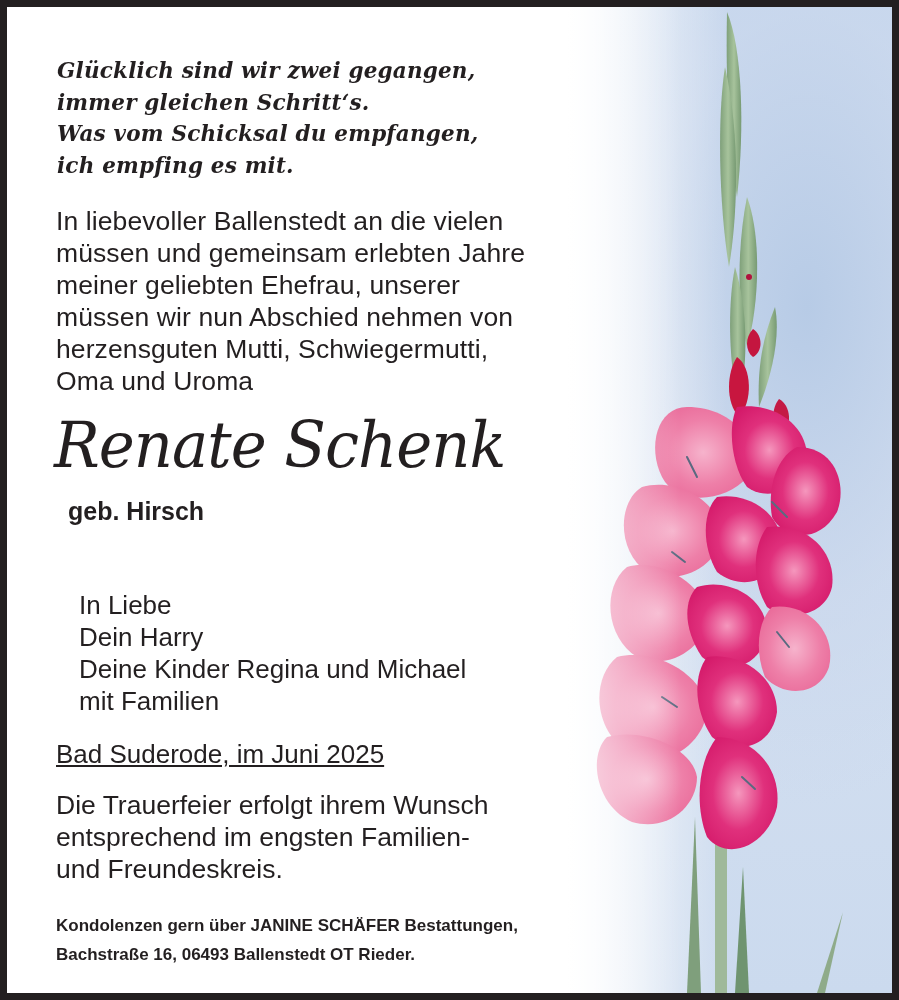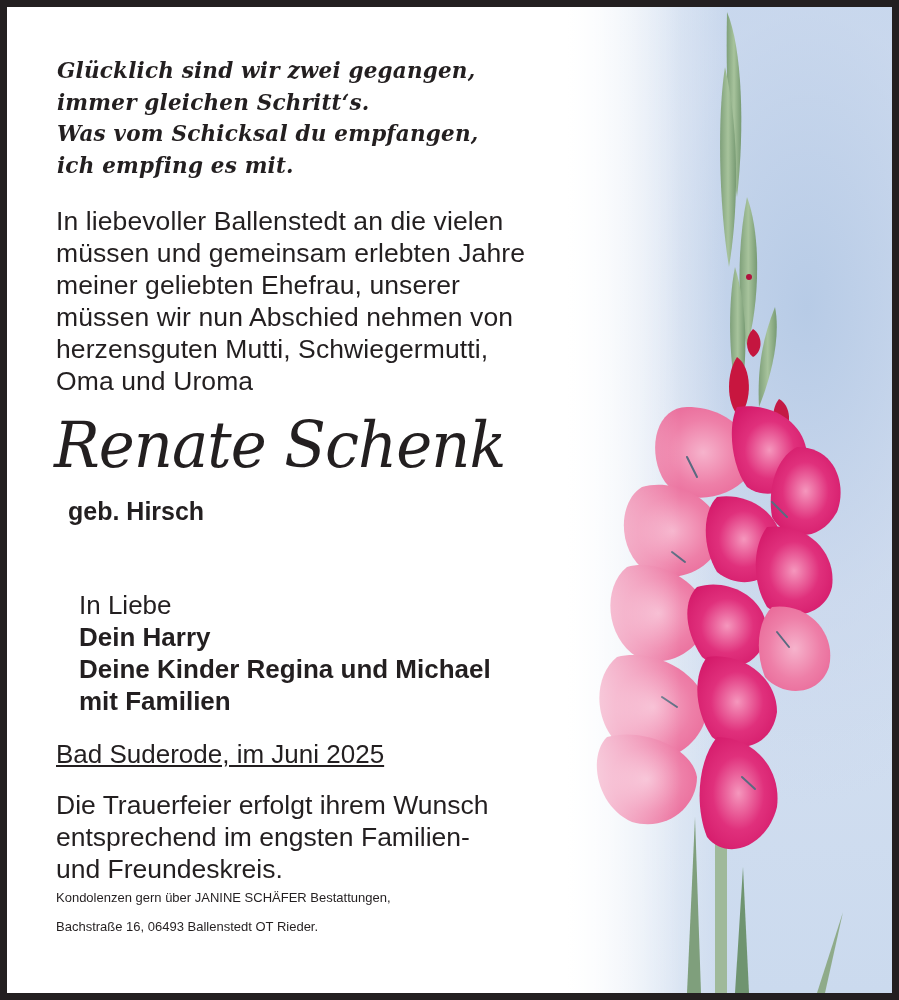--- a/index.html
+++ b/index.html
@@ -52,32 +52,32 @@
     .dates {
       position: absolute; top: 530px; left: 4px;
       font-size: 26px; line-height: 34px;
       display: flex; gap: 0;
     }
     .dates .birth { width: 226px; }
     .love {
       position: absolute; top: 582px; left: 4px;
       font-size: 26px; line-height: 32px; margin-left: 23px;
     }
-    .love .bold { font-weight: bold; }
+    .love .bold { font-weight: normal; }
     .place {
       position: absolute; top: 731px; left: 4px;
       font-size: 26px; line-height: 32px; text-decoration: underline;
     }
     .service {
       position: absolute; top: 782px; left: 4px;
       font-size: 26.5px; line-height: 32px;
     }
     .footer {
-      position: absolute; top: 876px; left: 4px;
-      font-size: 13px; line-height: 29px; color: #231f20;
+      position: absolute; top: 904px; left: 4px;
+      font-size: 17px; line-height: 29px; color: #231f20; font-weight: bold;
     }
     .line { display: block; white-space: nowrap; }
   </style>
 </head>
 <body>
 
 <div class="frame">
   <div class="sky"></div>
 
   <svg class="flower" viewBox="0 0 325 986" xmlns="http://www.w3.org/2000/svg">

